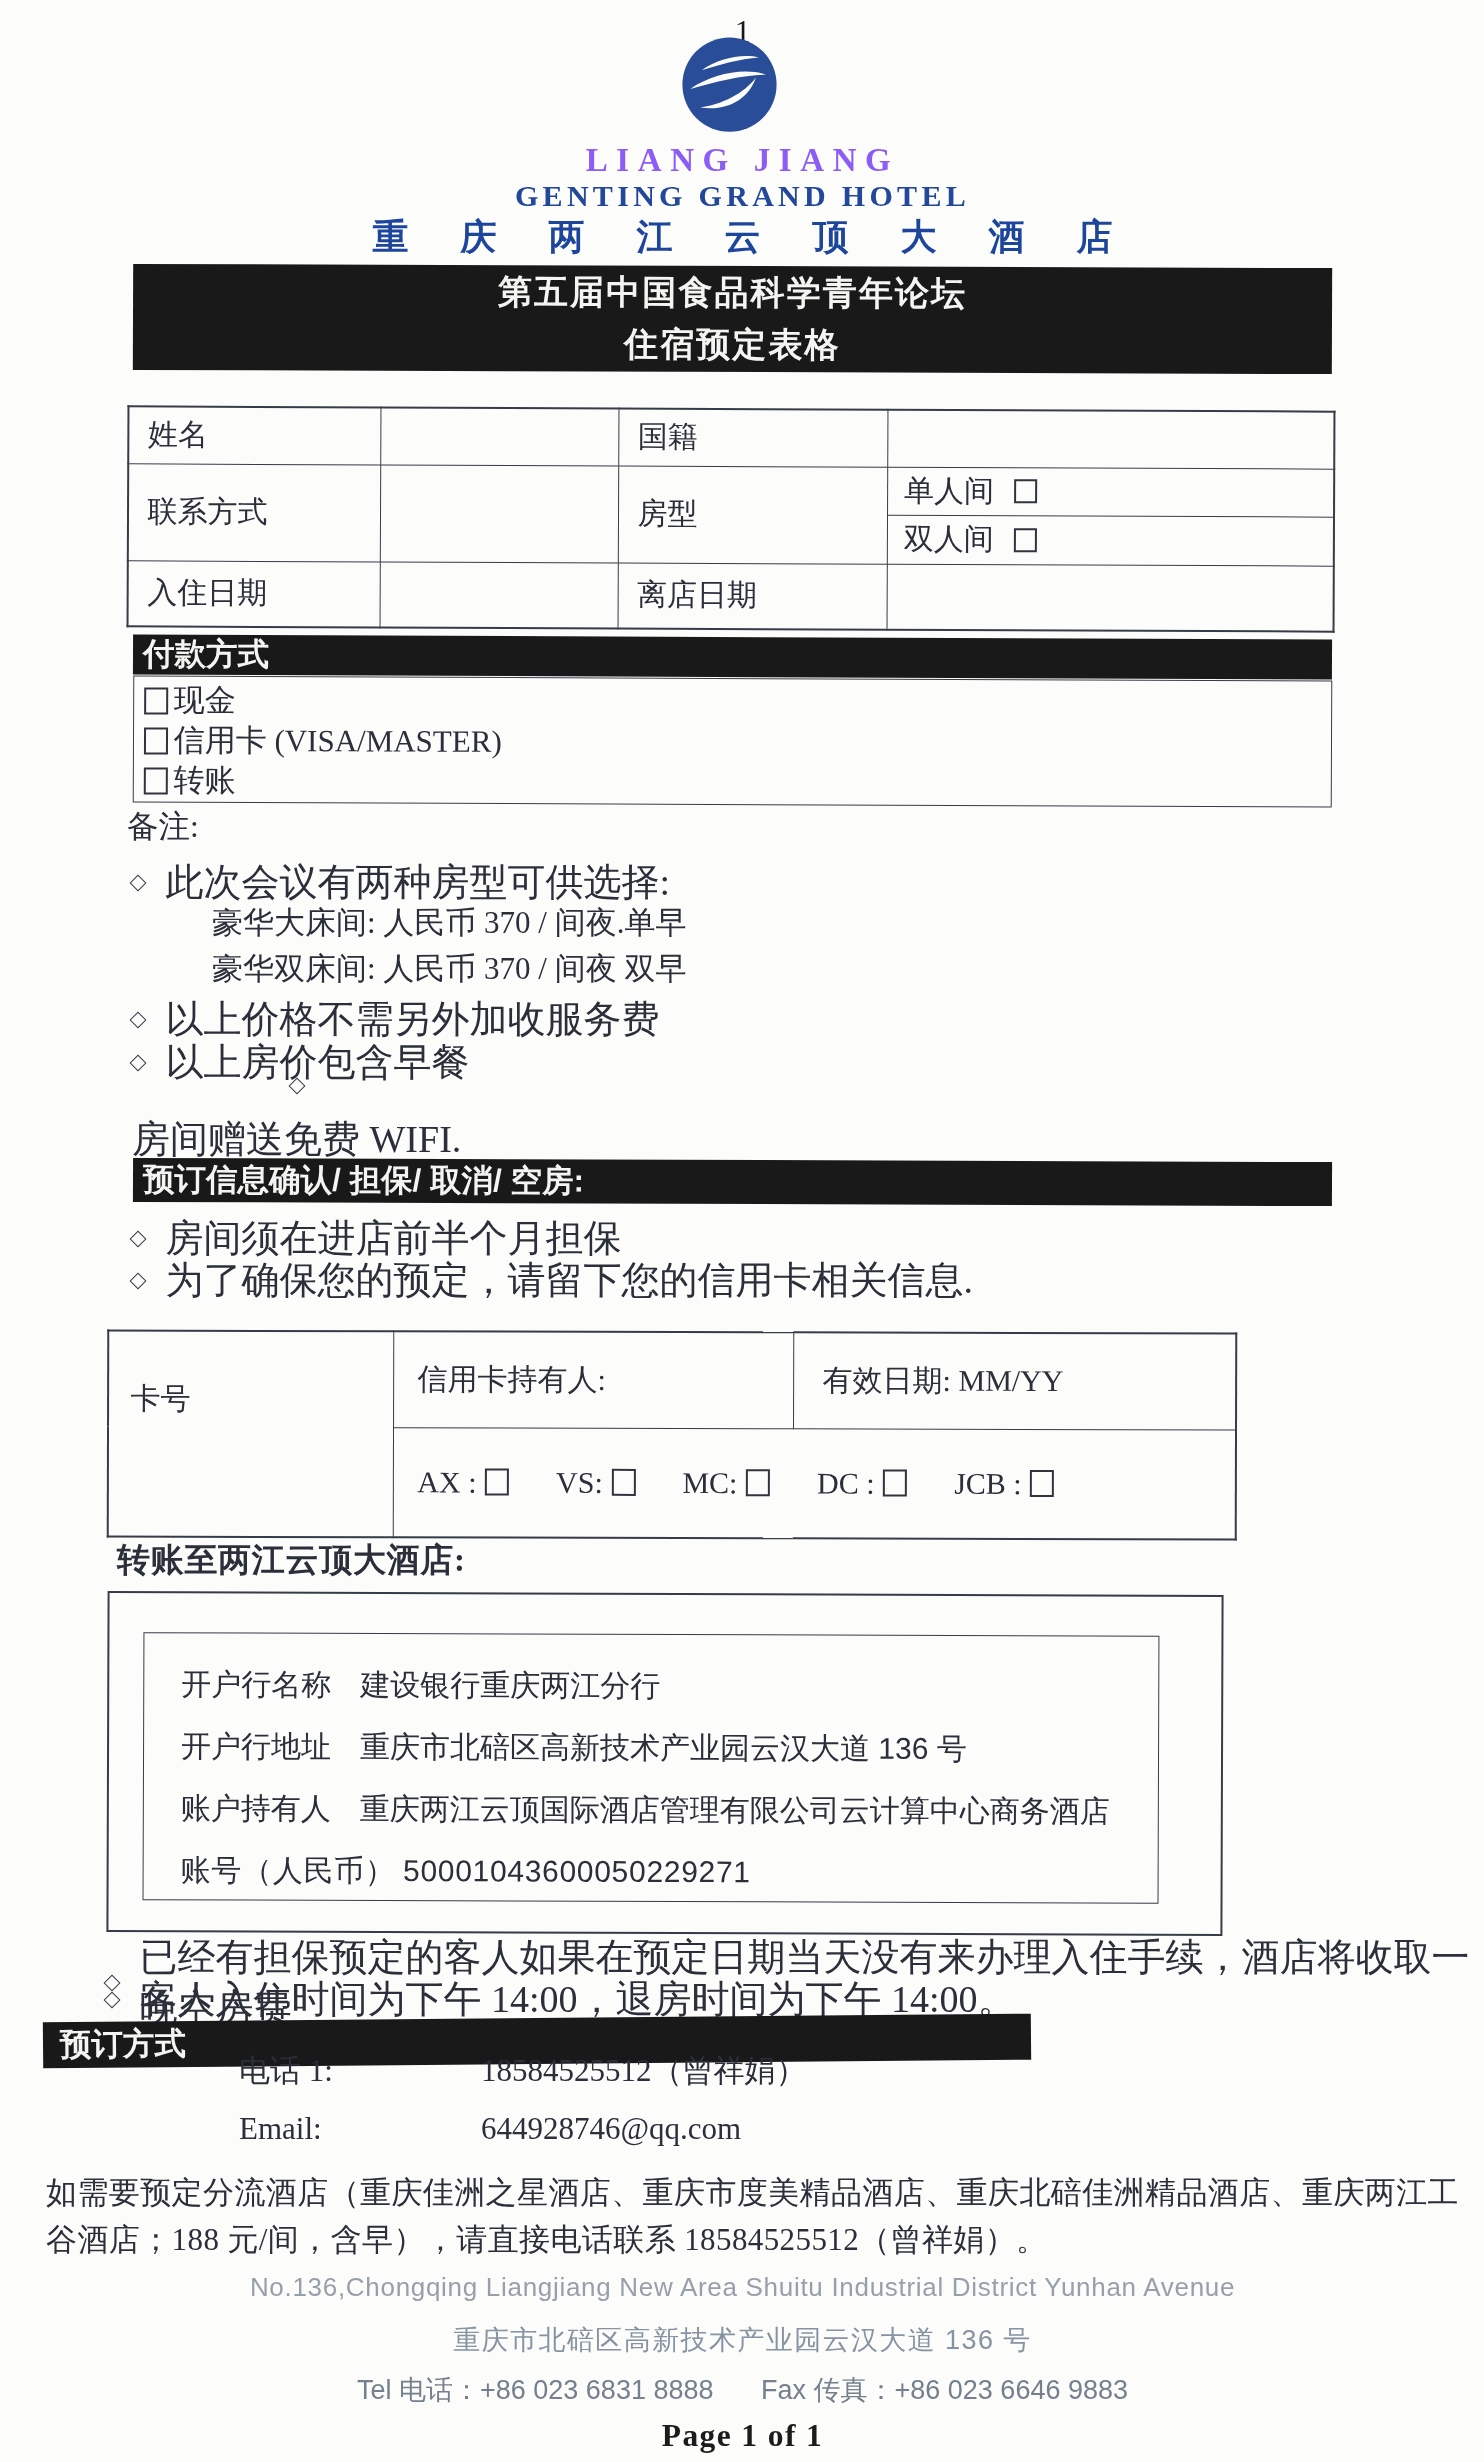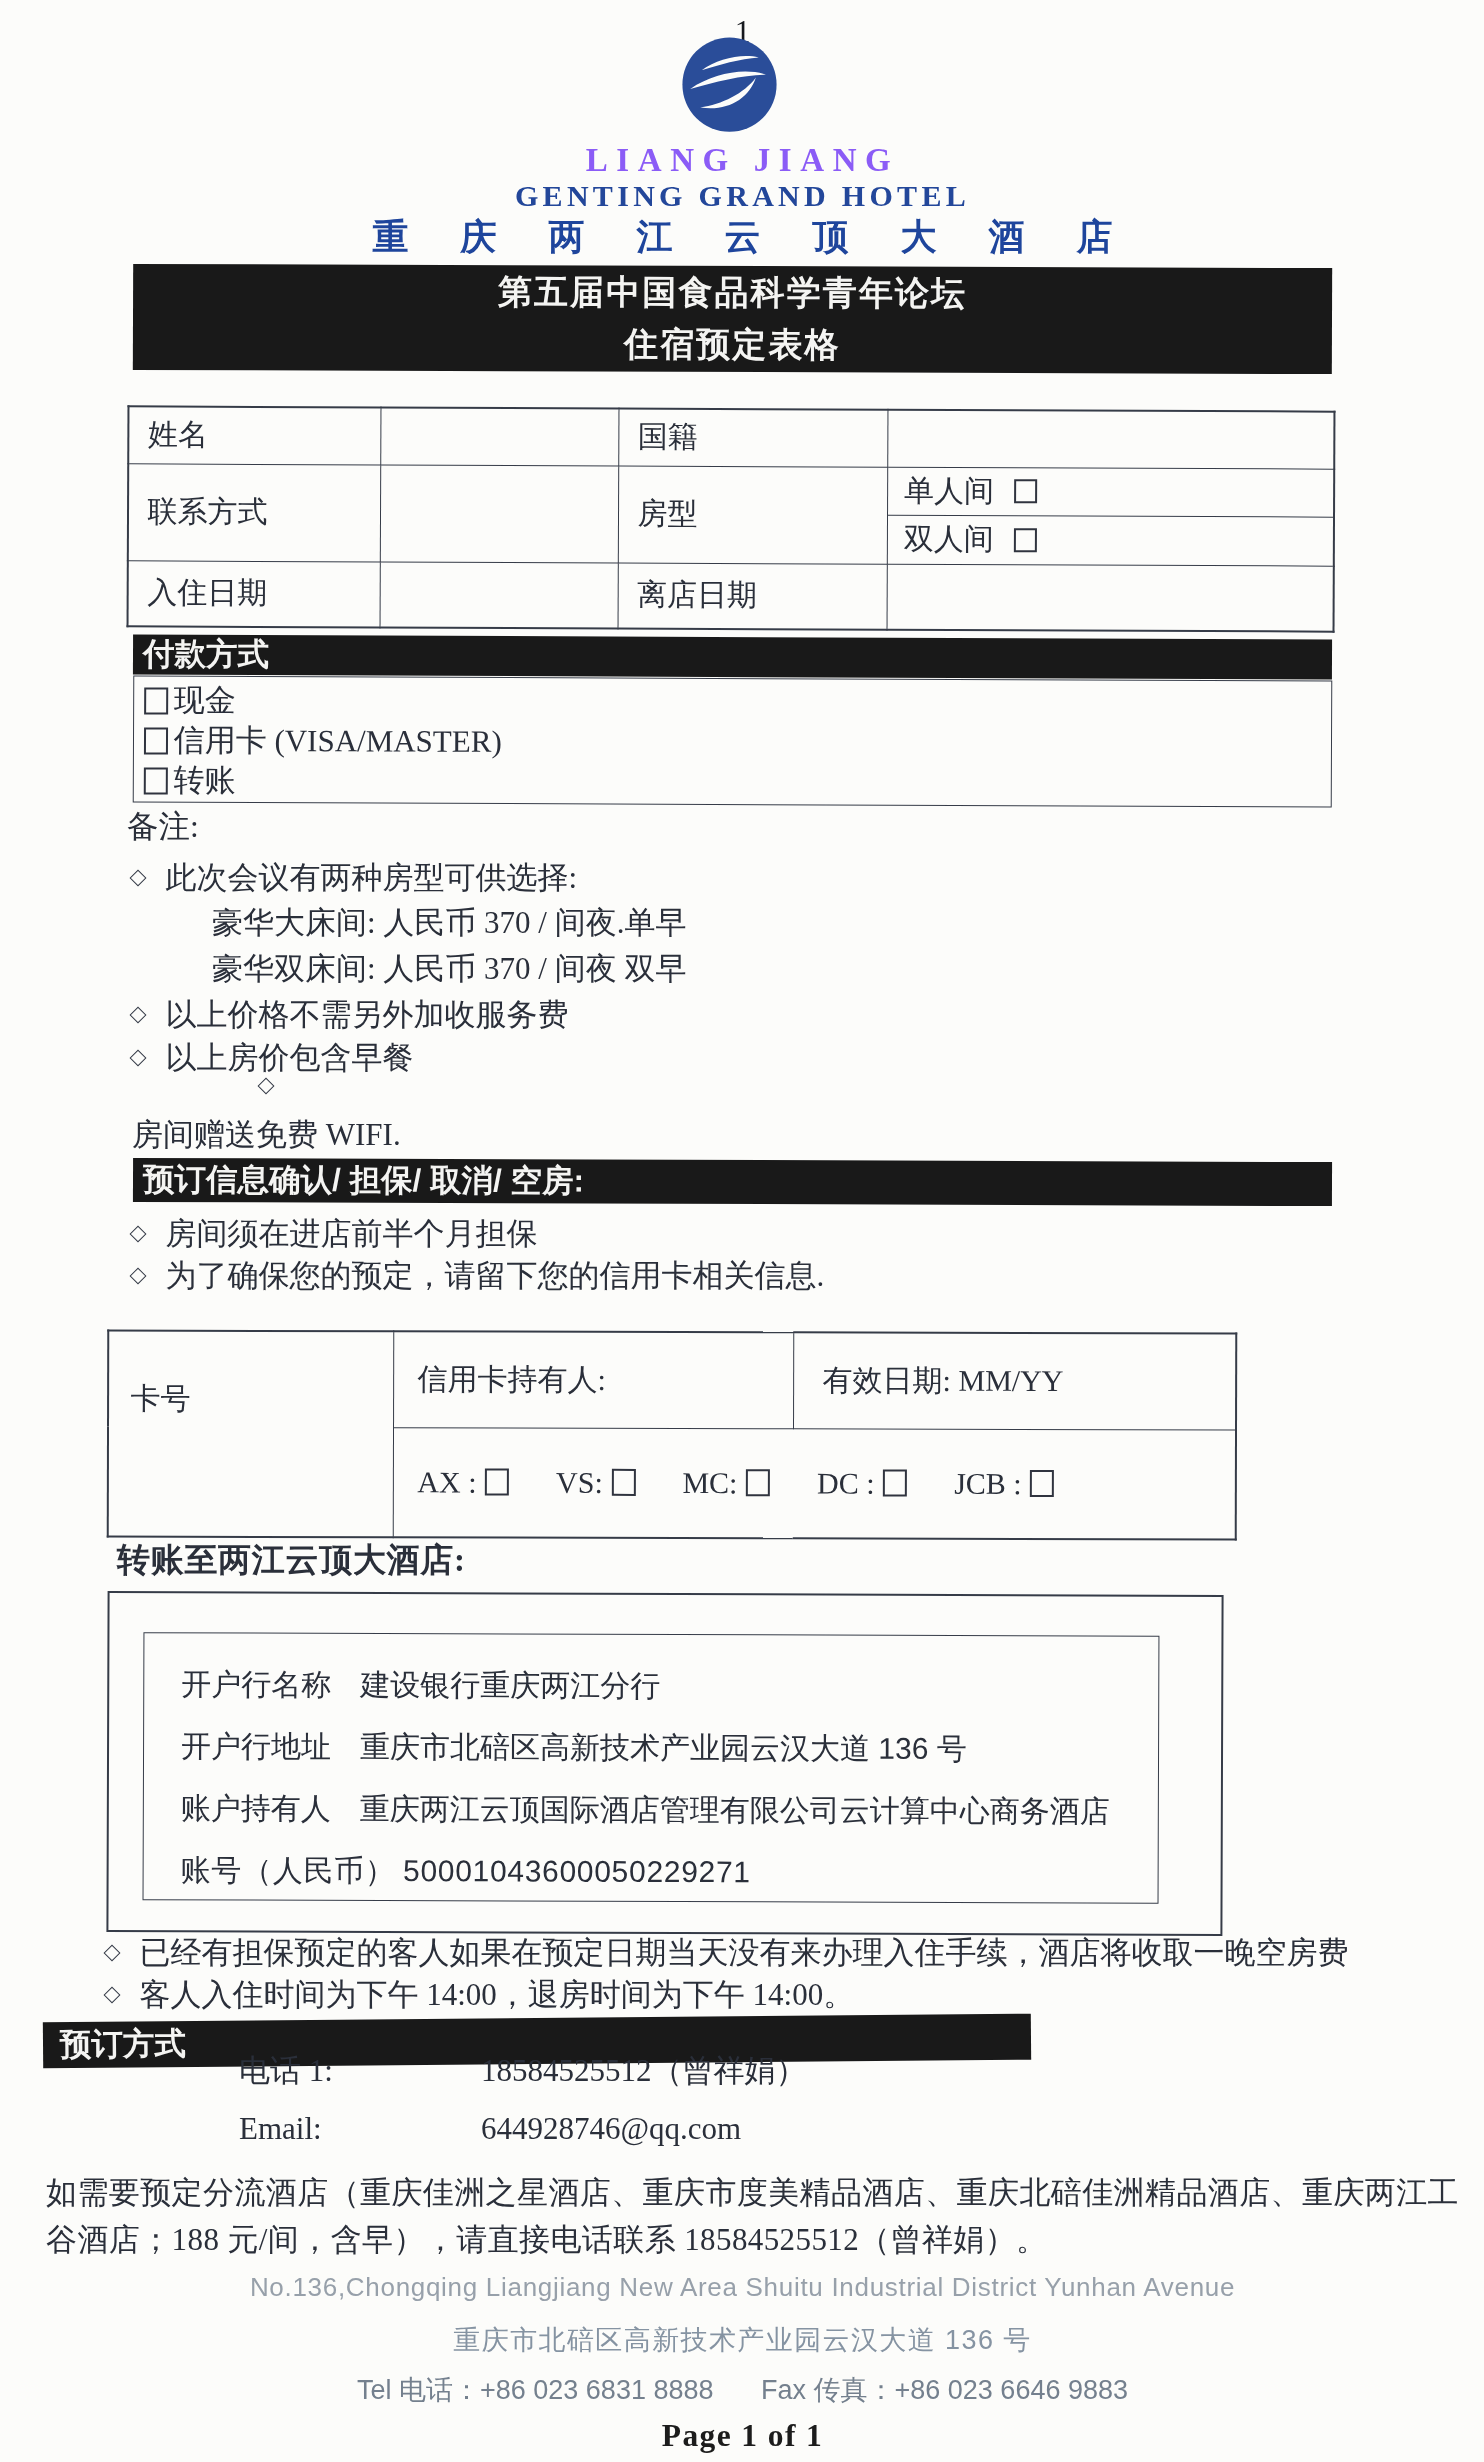--- a/index.html
+++ b/index.html
@@ -57,21 +57,21 @@
   .cb{display:inline-block;width:24px;height:27px;border:2.1px solid #30343f;background:transparent;vertical-align:-4.3px;}
   .cb.small{width:23px;height:24px;}
 
   
   .pay-box{left:133px;top:678px;width:1199px;height:127px;border:1.8px solid var(--line);padding:4.3px 0 0 10px;transform:rotate(.25deg);}
   .pay-box .opt{height:40px;display:flex;align-items:center;gap:5.7px;font-size:31px;}
 
   .notes-label{left:127px;top:806px;font-size:31.5px;}
 
   
-  .brow{display:flex;align-items:center;gap:21.5px;font-size:31px;}
+  .brow{display:flex;align-items:center;gap:21.5px;font-size:38px;}
   .diamond{width:12px;height:12px;border:1.8px solid #343a46;transform:rotate(45deg);flex:0 0 auto;}
 
   .card-table{left:107px;top:1331px;border-collapse:collapse;border:2.1px solid var(--line);transform:rotate(.15deg);}
   .card-table td{border:1.8px solid var(--line);font-size:30px;}
   .cardno-cell{width:285px;vertical-align:top;padding:47px 0 0 21.5px;}
   .holder-cell{width:400px;padding-left:24px;height:96px;}
   .expiry-cell{width:443px;padding-left:29px;}
   .types-cell{height:110px;padding-left:24px;}
   .types-wrap{display:flex;align-items:center;gap:47px;}
   .types-wrap .grp{display:flex;align-items:center;gap:8.6px;}

